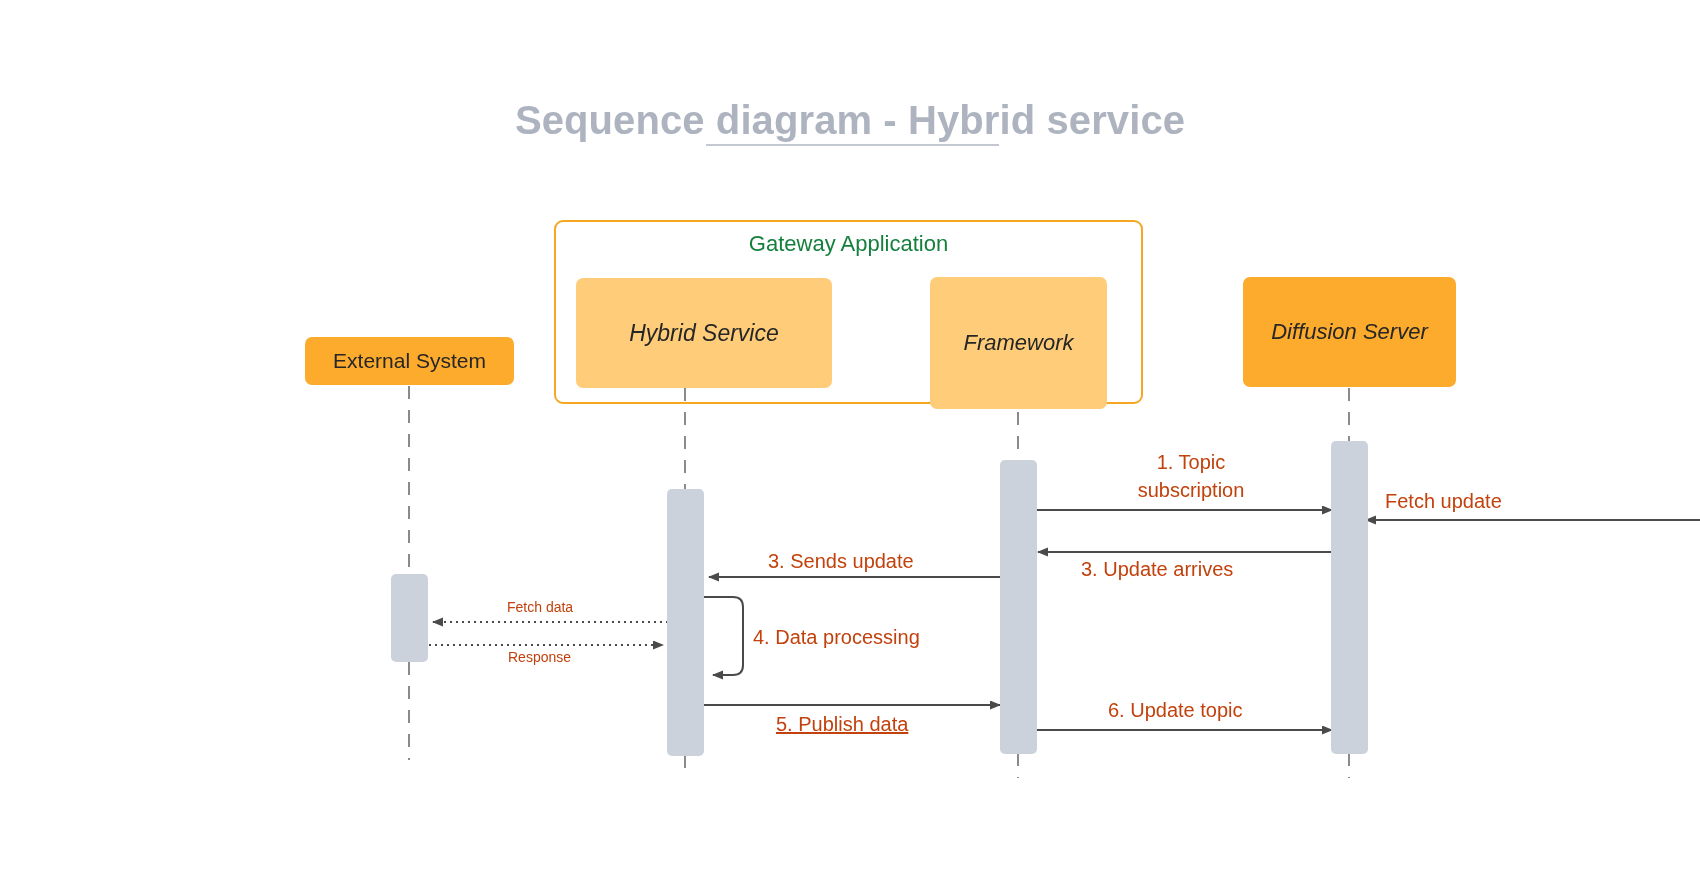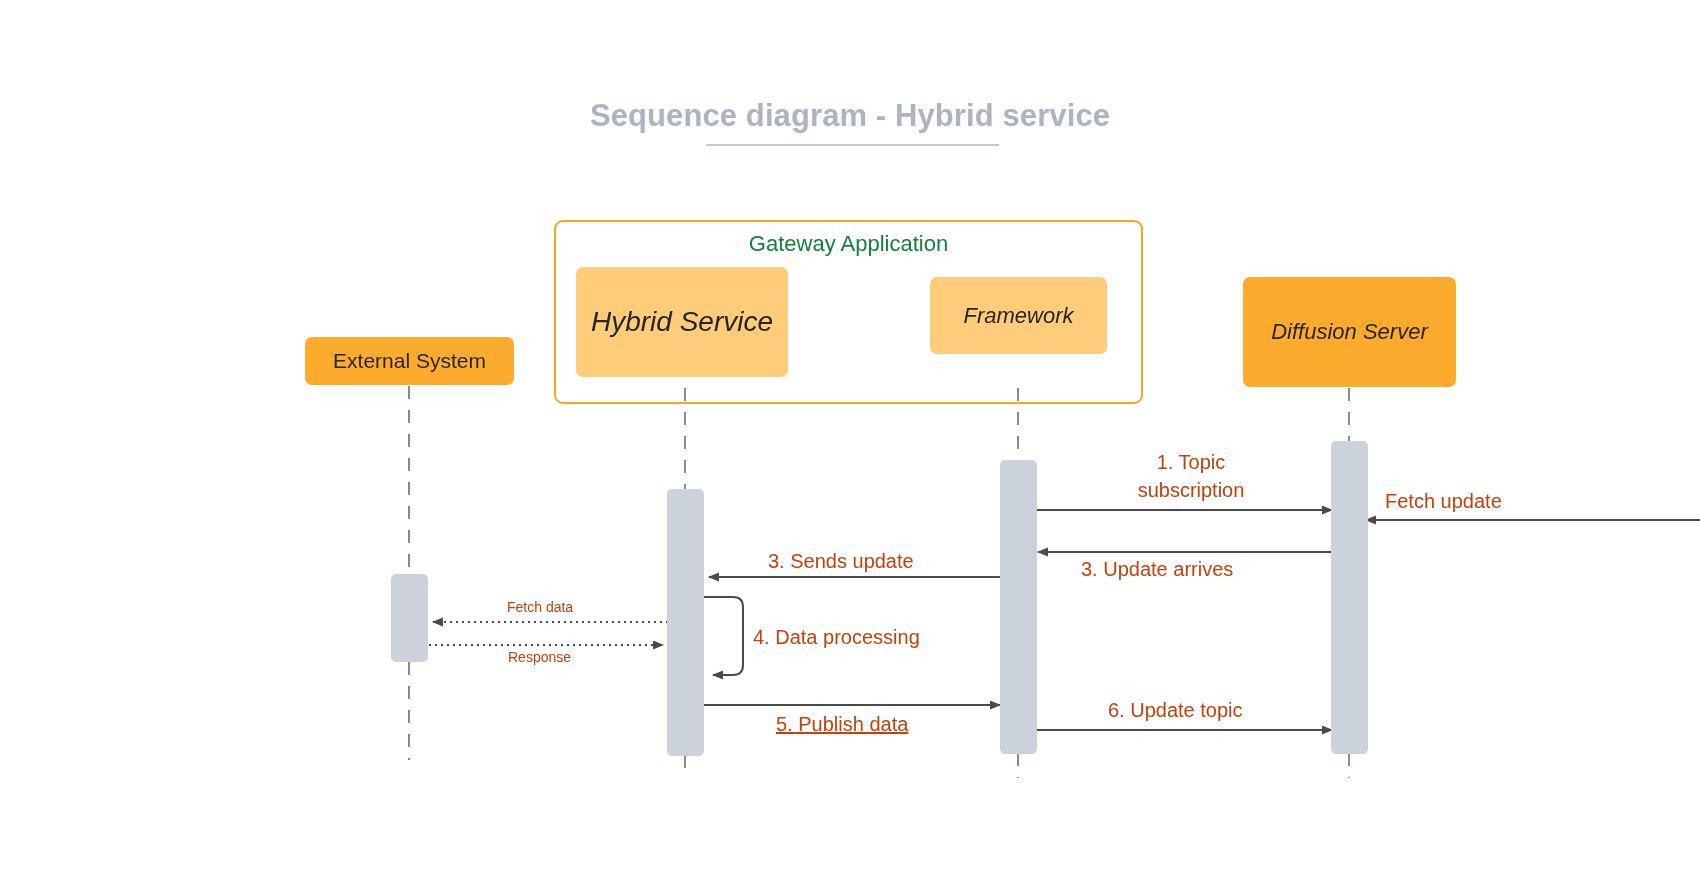--- a/index.html
+++ b/index.html
@@ -28,21 +28,21 @@
     overflow: visible;
   }
 
   
   #diagram-title {
     position: absolute;
     left: 0;
     top: 98px;
     width: 1700px;
     text-align: center;
-    font-size: 31px;
+    font-size: 40px;
     font-weight: bold;
     color: #aeb4bf;
     letter-spacing: 0.1px;
   }
   #title-underline {
     position: absolute;
     left: 706px;
     top: 144px;
     width: 293px;
     height: 2px;
@@ -80,22 +80,22 @@
     justify-content: center;
     text-align: center;
     color: #262626;
     box-sizing: border-box;
   }
   .participant.light { background: #ffcd79; }
   .participant.dark  { background: #fdab2d; align-items: center; }
   .participant.italic { font-style: italic; }
 
   #p-external  { left: 305px; top: 337px; width: 209px; height: 48px; font-size: 21px; }
-  #p-hybrid    { left: 576px; top: 267px; width: 212px; height: 110px; font-size: 28px; }
-  #p-framework { left: 930px; top: 277px; width: 177px; height: 77px; font-size: 22px; }
+  #p-hybrid    { left: 576px; top: 278px; width: 256px; height: 110px; font-size: 23px; }
+  #p-framework { left: 930px; top: 277px; width: 177px; height: 132px; font-size: 22px; }
   #p-diffusion { left: 1243px; top: 277px; width: 213px; height: 110px; font-size: 22px; }
 
   
   .activation {
     position: absolute;
     background: #ccd2dc;
     border-radius: 5px;
   }
 
   

